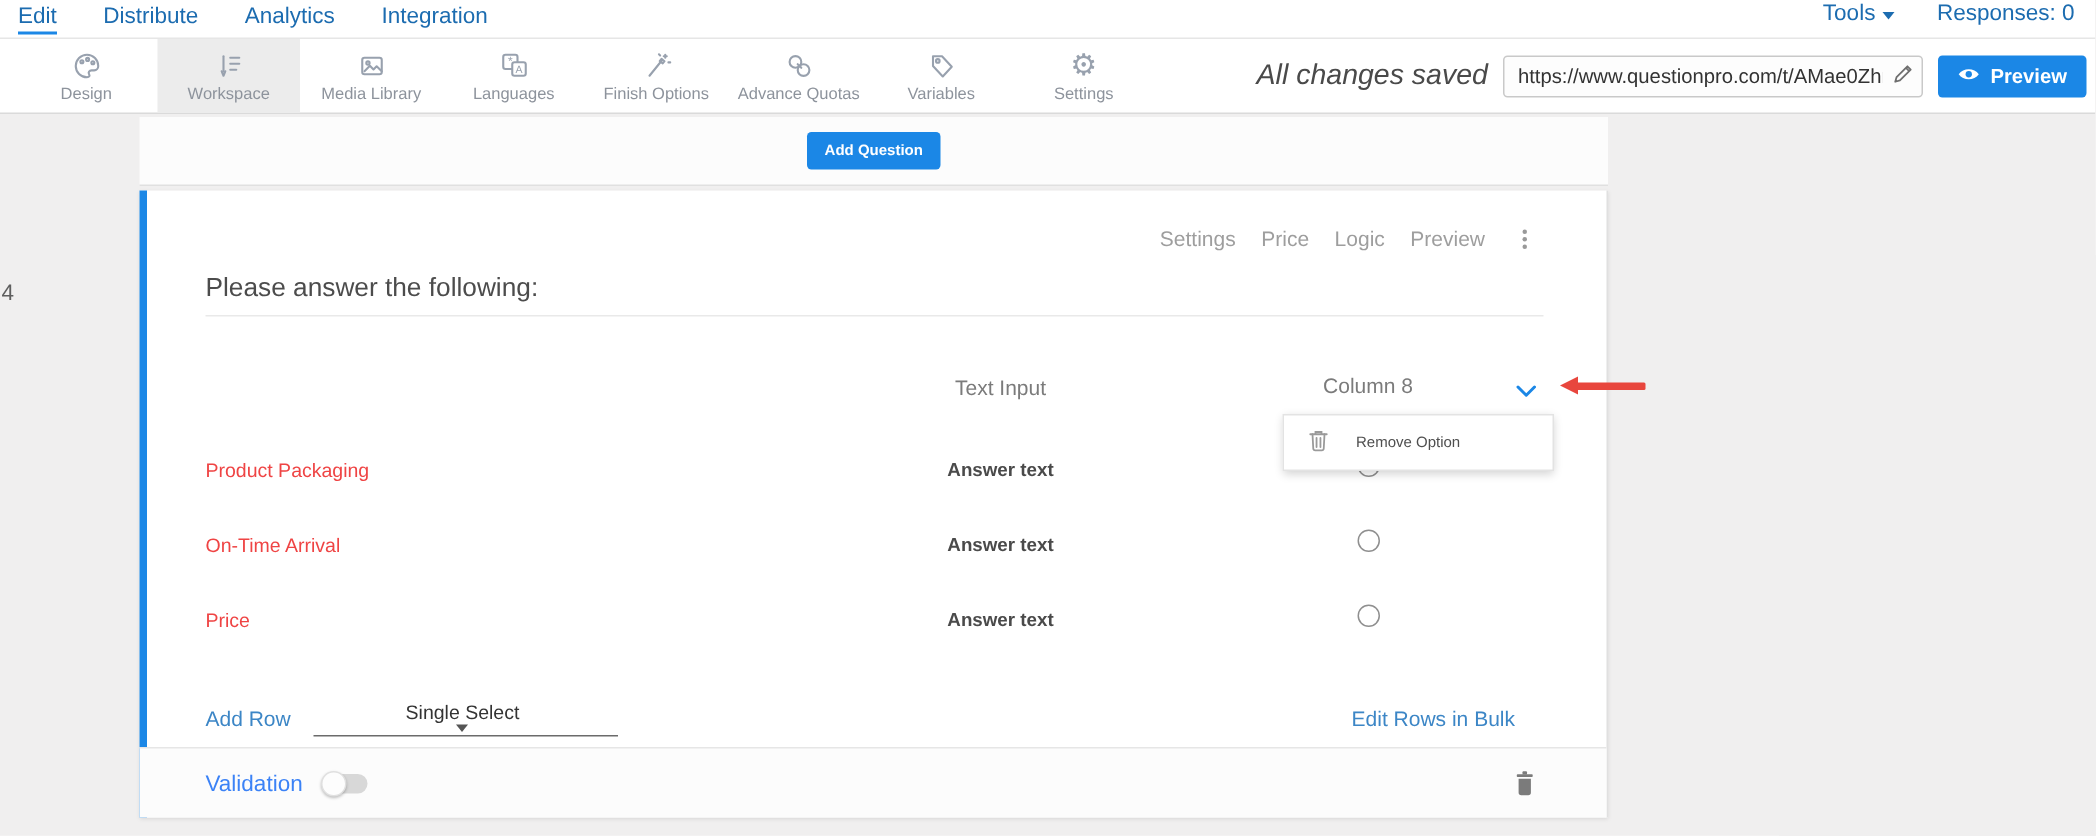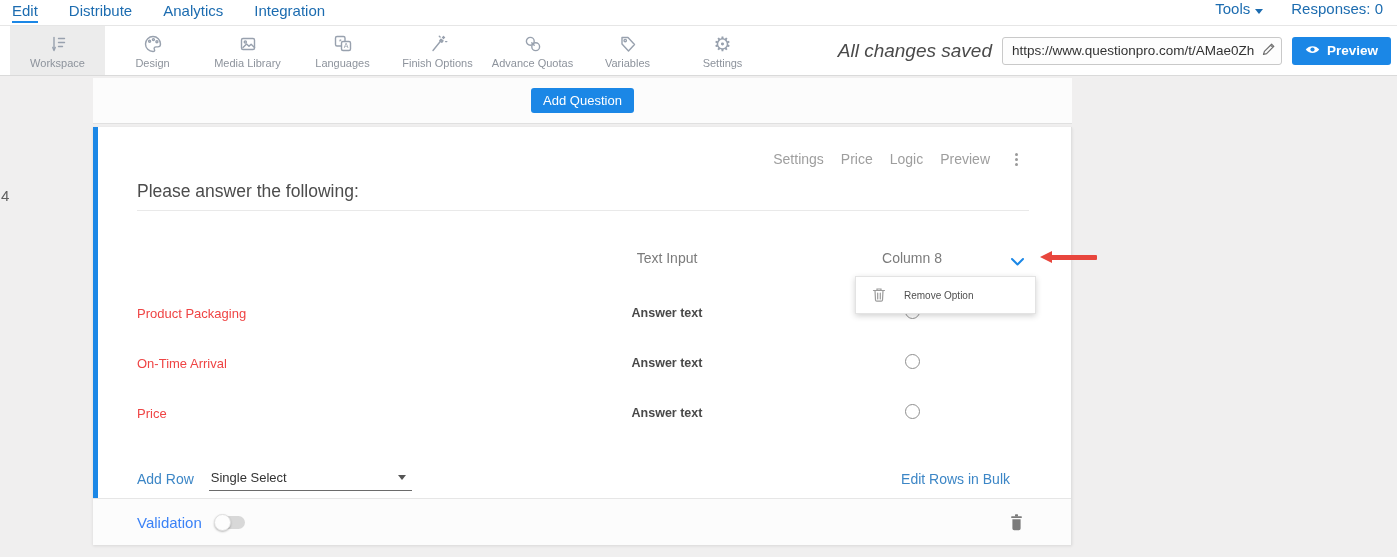--- a/index.html
+++ b/index.html
@@ -39,21 +39,21 @@
   .preview-btn { align-self: center; height: 28px; margin-right: 6px; background: #1b87e6; color: #fff;
             border: none; border-radius: 3px; font-family: "Liberation Sans", sans-serif;
             font-size: 13.5px; font-weight: bold; padding: 0 13px; display: flex; align-items: center;
             gap: 7px; cursor: pointer; }
 
   
   .qnum { position: absolute; left: 1px; top: 187px; font-size: 15px; color: #5f5f5f; }
   .strip { position: absolute; left: 93px; top: 78px; width: 979px; height: 46px; background: #fcfcfc;
             border-bottom: 1px solid #e0e0e0; display: flex; align-items: center; justify-content: center; }
   .addq { height: 25px; background: #1b87e6; color: #fff; border: none; border-radius: 3px;
-            font-family: "Liberation Sans", sans-serif; font-size: 13px; font-weight: normal;
+            font-family: "Liberation Sans", sans-serif; font-size: 10px; font-weight: bold;
             padding: 0 12px; cursor: pointer; }
 
   .card { position: absolute; left: 93px; top: 127px; width: 979px; height: 418px; background: #fff;
             border-right: 1px solid #e0e0e0; box-shadow: 0 1px 3px rgba(0,0,0,.10); }
   .accent { position: absolute; left: 0; top: 0; bottom: 0; width: 5px; background: #1b87e6; }
 
   .q-actions { position: absolute; top: 24px; right: 50px; display: flex; align-items: center; gap: 17px; }
   .q-actions a { font-size: 14px; color: #9e9e9e; text-decoration: none; cursor: pointer; }
   .kebab { display: flex; flex-direction: column; gap: 2px; padding: 1px 3px; margin-left: 5px; cursor: pointer; }
   .kebab i { width: 3px; height: 3px; border-radius: 50%; background: #9a9a9a; }
@@ -86,21 +86,21 @@
             border: 1px solid #e3e3e3; box-shadow: 0 2px 6px rgba(0,0,0,.18); z-index: 5;
             display: flex; align-items: center; }
   .menu-item { display: flex; align-items: center; gap: 17px; padding-left: 15px; width: 100%;
             height: 100%; font-size: 10px; color: #4f4f4f; cursor: pointer; }
 
   .addrow { position: absolute; left: 44px; right: 61px; top: 339px; height: 25px;
             display: flex; align-items: center; }
   .blue { color: #3c86c6; font-size: 14px; text-decoration: none; cursor: pointer; }
   .rowtype { width: 203px; height: 24px; margin-left: 15px; border-bottom: 1px solid #6b6b6b;
             display: flex; align-items: center; justify-content: space-between;
-            padding: 0 6px 2px 2px; font-size: 13px; color: #333; cursor: pointer; }
+            padding: 0 6px 2px 2px; font-size: 13px; color: #333; cursor: pointer; flex-direction: column; }
   .sel-caret { width: 0; height: 0; border-left: 4px solid transparent; border-right: 4px solid transparent;
             border-top: 5px solid #555; }
   .bulk { margin-left: auto; }
 
   .footer-band { position: absolute; left: 0; right: 0; top: 371px; bottom: 0; background: #fcfcfc;
             border-top: 1px solid #e6e6e6; display: flex; align-items: center; }
   .v-label { margin-left: 44px; font-size: 15px; color: #3b82f6; }
   .toggle { position: relative; width: 30px; height: 13px; border-radius: 7px; background: #d8d8d8;
             margin-left: 13px; cursor: pointer; }
   .knob { position: absolute; left: -1px; top: -2px; width: 17px; height: 17px; border-radius: 50%;
@@ -119,46 +119,46 @@
       <a class="nav-item">Analytics</a>
       <a class="nav-item">Integration</a>
     </nav>
     <nav class="topnav-right">
       <a><span>Tools</span><i class="caret-down"></i></a>
       <a>Responses: 0</a>
     </nav>
   </header>
 
   <div class="toolbar">
+    <div class="tb-item">
+      <span class="tb-icon">
+        <svg width="22" height="22" viewBox="0 0 22 22">
+            <g class="icn">
+              <path d="M18.5 11 a7.5 7.5 0 1 0 -7.5 7.5 c1.6 0 2-1 1.4-2 c-.8-1.3.2-2.6 1.6-2.6 h1.8 c1.5 0 2.7-1.2 2.7-2.9z"></path>
+              <circle cx="7.6" cy="8.2" r="1"></circle>
+              <circle cx="11.4" cy="6.6" r="1"></circle>
+              <circle cx="14.9" cy="8.8" r="1"></circle>
+            </g>
+          </svg>
+      </span>
+      <span class="tb-label">Design</span>
+    </div>
     <div class="tb-item selected">
       <span class="tb-icon">
         <svg width="22" height="22" viewBox="0 0 22 22">
             <g class="icn">
               <line x1="7" y1="4.5" x2="7" y2="14.5"></line>
               <path d="M5.8 14.5 L7 17.5 L8.2 14.5"></path>
               <line x1="11.5" y1="5.5" x2="17.5" y2="5.5"></line>
               <line x1="11.5" y1="9.5" x2="17.5" y2="9.5"></line>
               <line x1="11.5" y1="13.5" x2="15.5" y2="13.5"></line>
             </g>
           </svg>
       </span>
       <span class="tb-label">Workspace</span>
-    </div>
-    <div class="tb-item">
-      <span class="tb-icon">
-        <svg width="22" height="22" viewBox="0 0 22 22">
-            <g class="icn">
-              <path d="M18.5 11 a7.5 7.5 0 1 0 -7.5 7.5 c1.6 0 2-1 1.4-2 c-.8-1.3.2-2.6 1.6-2.6 h1.8 c1.5 0 2.7-1.2 2.7-2.9z"></path>
-              <circle cx="7.6" cy="8.2" r="1"></circle>
-              <circle cx="11.4" cy="6.6" r="1"></circle>
-              <circle cx="14.9" cy="8.8" r="1"></circle>
-            </g>
-          </svg>
-      </span>
-      <span class="tb-label">Design</span>
     </div>
     <div class="tb-item">
       <span class="tb-icon">
         <svg width="22" height="22" viewBox="0 0 22 22">
             <g class="icn">
               <rect x="4.5" y="5.5" width="13" height="11" rx="1.5"></rect>
               <circle cx="8.3" cy="9" r="1.1"></circle>
               <path d="M6 14.5 l3.6-3.6 2.4 2.4 2.1-2.1 3.4 3.3"></path>
             </g>
           </svg>

